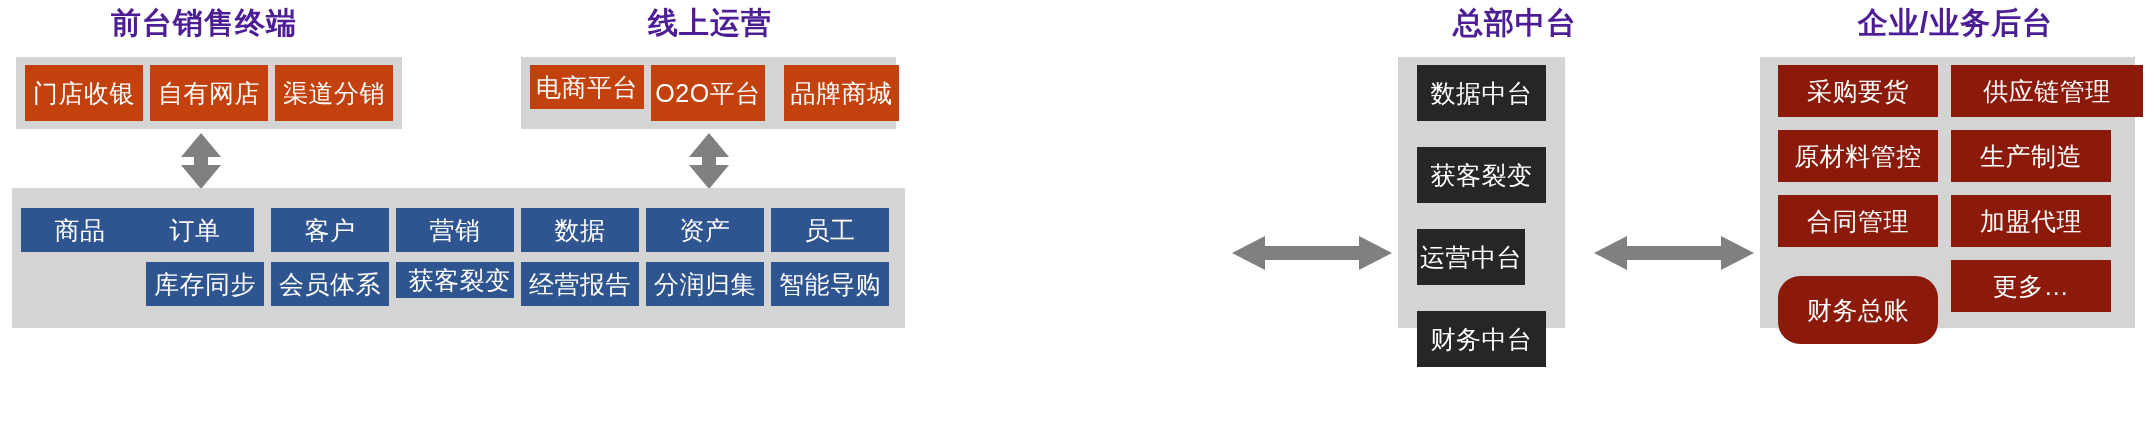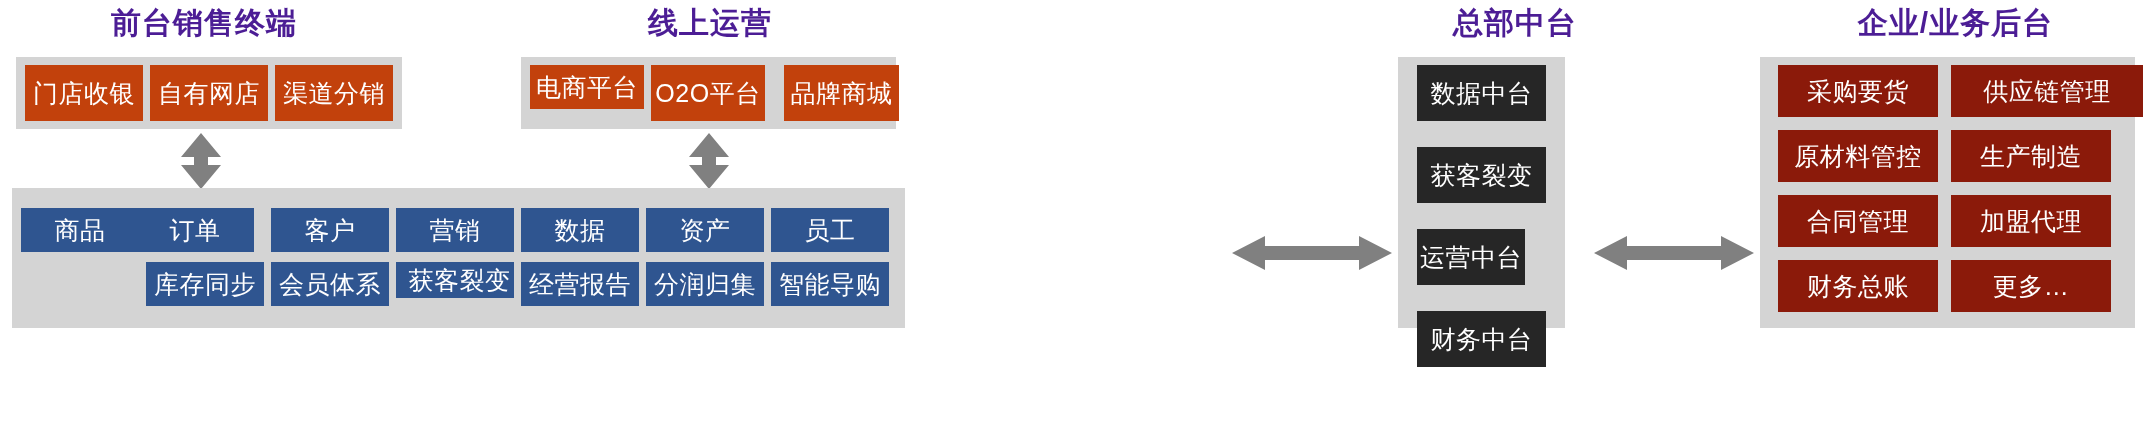--- a/index.html
+++ b/index.html
@@ -127,16 +127,16 @@
     </svg>
   </div>
 
   <div class="panel" style="left:1760px; top:57px; width:375px; height:271px;"></div>
   <div class="tile red" style="left:1778px; top:65px; width:160px; height:52px;">采购要货</div>
   <div class="tile red" style="left:1951px; top:65px; width:192px; height:52px;">供应链管理</div>
   <div class="tile red" style="left:1778px; top:130px; width:160px; height:52px;">原材料管控</div>
   <div class="tile red" style="left:1951px; top:130px; width:160px; height:52px;">生产制造</div>
   <div class="tile red" style="left:1778px; top:195px; width:160px; height:52px;">合同管理</div>
   <div class="tile red" style="left:1951px; top:195px; width:160px; height:52px;">加盟代理</div>
-  <div class="tile red" style="left:1778px; top:260px; width:160px; height:52px;">财务总账</div>
+  <div class="tile red" style="left:1778px; top:276px; width:160px; height:68px;border-radius:22px;">财务总账</div>
   <div class="tile red" style="left:1951px; top:260px; width:160px; height:52px;">更多…</div>
 
 </div>
 
 </body></html>

